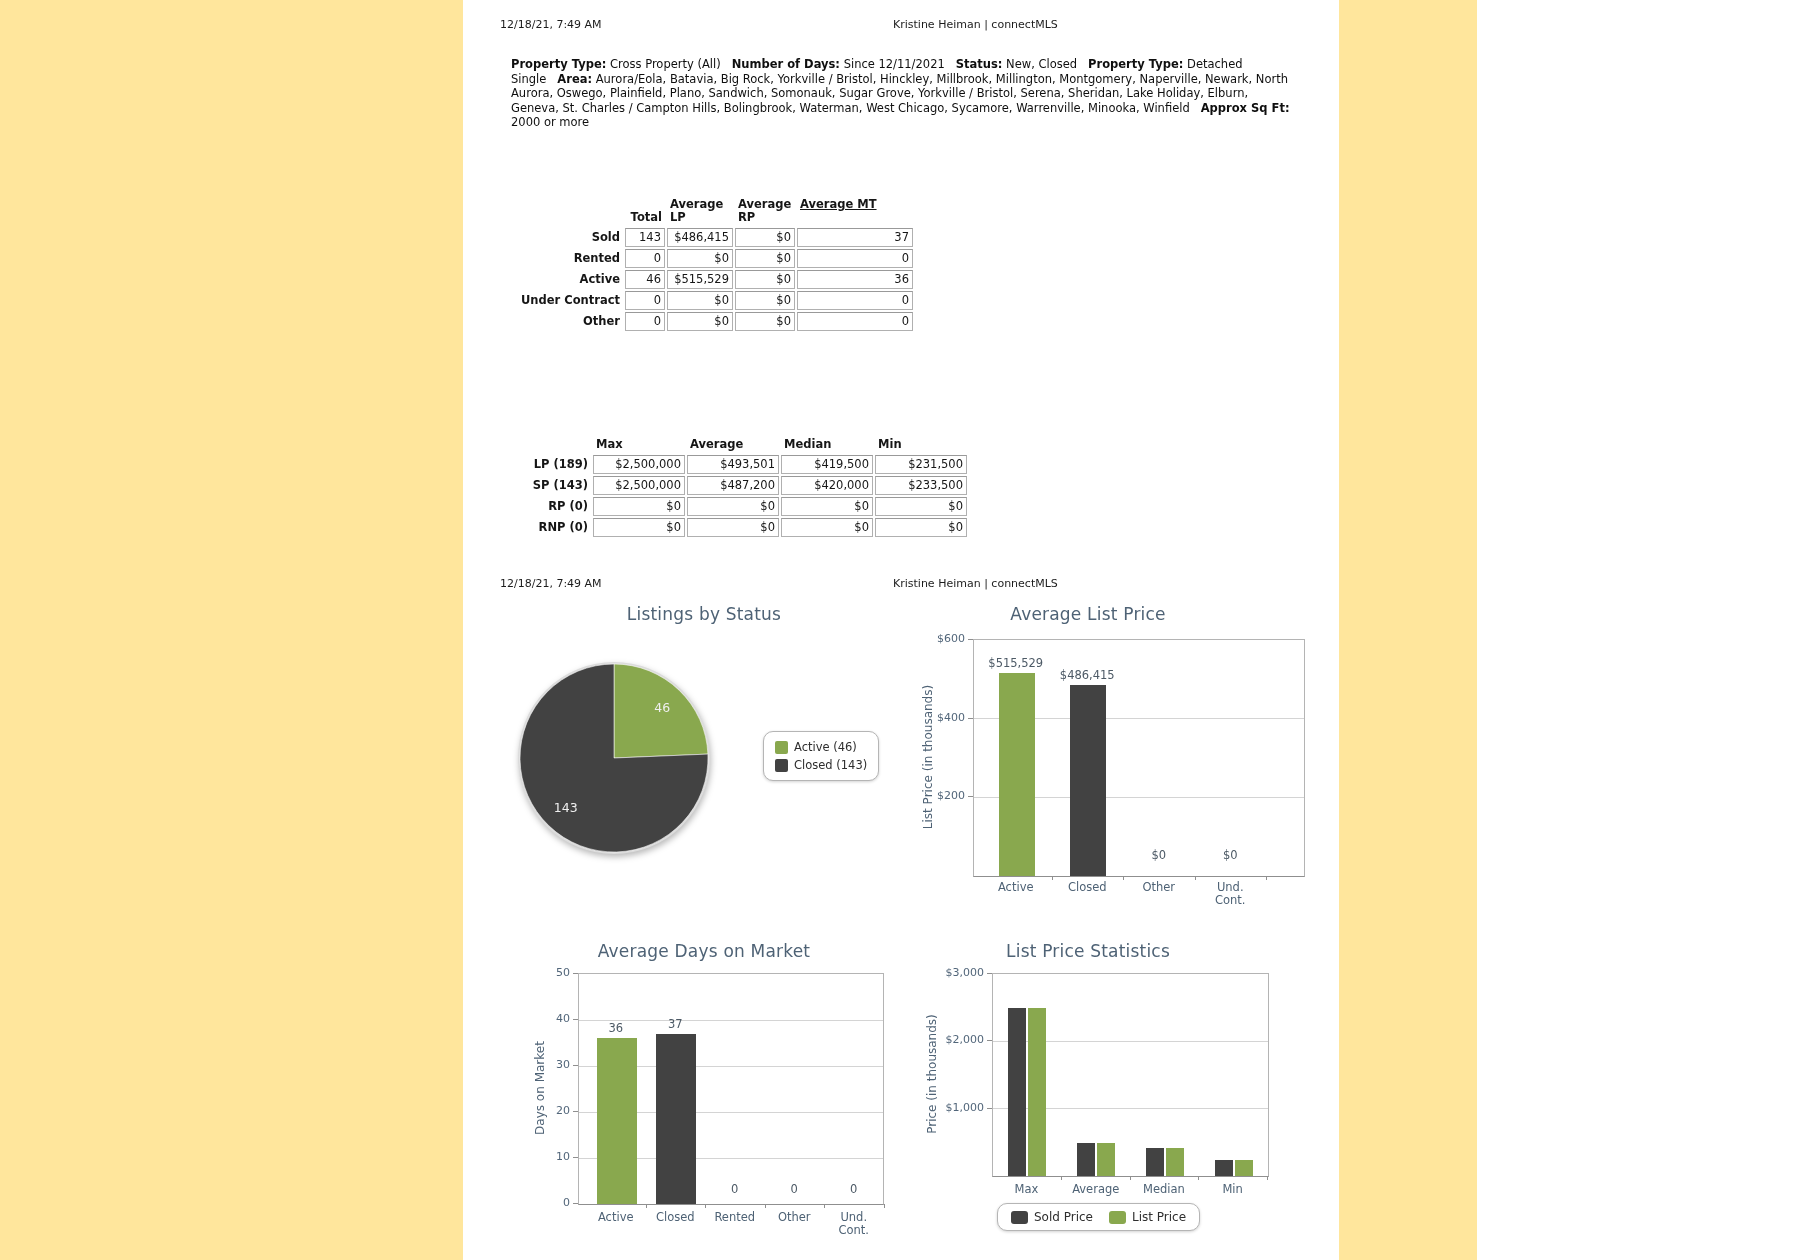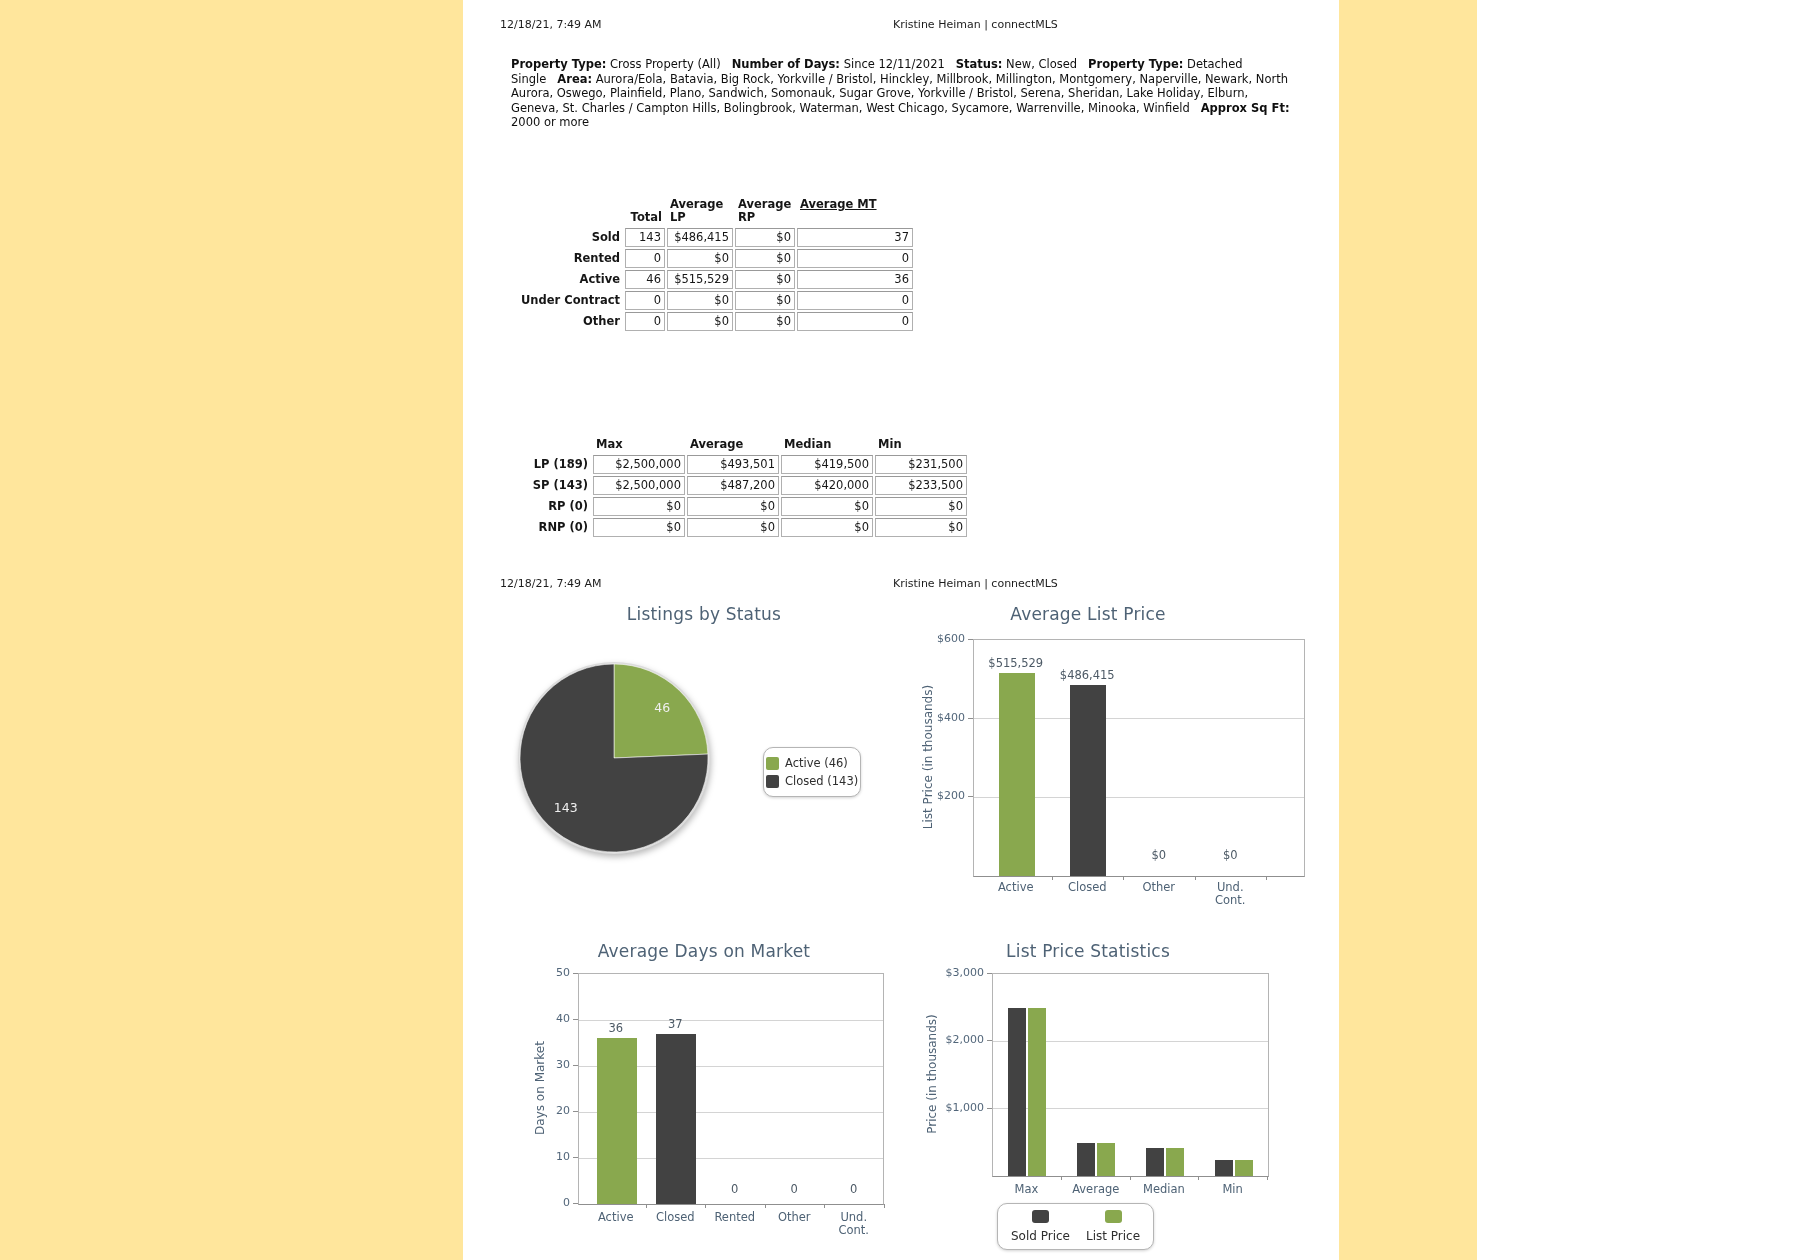--- a/index.html
+++ b/index.html
@@ -20,24 +20,24 @@
   .plot{position:absolute;background:#fff;border:1px solid #b4b4b4;border-bottom-color:#8f8f8f;}
   .gridline{position:absolute;left:0;right:0;height:1px;background:#d4d4d4;}
   .bar{position:absolute;}
   .ytick-label{position:absolute;width:54px;font-size:11px;color:#52667a;text-align:right;white-space:nowrap;}
   .ytick-mark{position:absolute;width:5px;height:1px;background:#8f8f8f;}
   .xtick-mark{position:absolute;width:1px;height:4px;background:#8f8f8f;}
   .xcat-label{position:absolute;font-size:11.5px;color:#4e6275;text-align:center;line-height:13px;}
   .bar-label{position:absolute;width:90px;font-size:11.5px;color:#4d5a66;text-align:center;white-space:nowrap;}
   .ylabel{position:absolute;font-size:12px;color:#4e6275;white-space:nowrap;transform:translate(-50%,-50%) rotate(-90deg);}
   .legend{position:absolute;background:#fff;border:1px solid #b5b5b5;border-radius:10px;box-shadow:0 1px 3px rgba(0,0,0,0.18);}
-  .legend.vert{padding:8px 2px;display:flex;flex-direction:column;gap:4px;margin-top:16px;}
+  .legend.vert{padding:8px 11px;display:flex;flex-direction:column;gap:4px;}
   .legend.horiz{padding:6px 13px;display:flex;flex-direction:row;align-items:center;gap:16px;}
   .legend-item{display:flex;align-items:center;gap:6px;font-size:11.5px;color:#2e2e2e;white-space:nowrap;}
-  .legend.horiz .legend-item{font-size:12px;flex-direction:column;}
+  .legend.horiz .legend-item{font-size:12px;}
   .swatch{display:inline-block;width:13px;height:13px;border-radius:2px;flex:0 0 auto;}
   .legend.horiz .swatch{width:17px;height:13px;border-radius:3px;}
   #pie-svg{position:absolute;left:45px;top:652px;filter:drop-shadow(1px 3px 3px rgba(0,0,0,0.28));}
   .pie-label{font-size:12.5px;fill:#efefef;}
 </style>
 </head>
 <body>
 
 <div class="frame">
   <div class="page">

